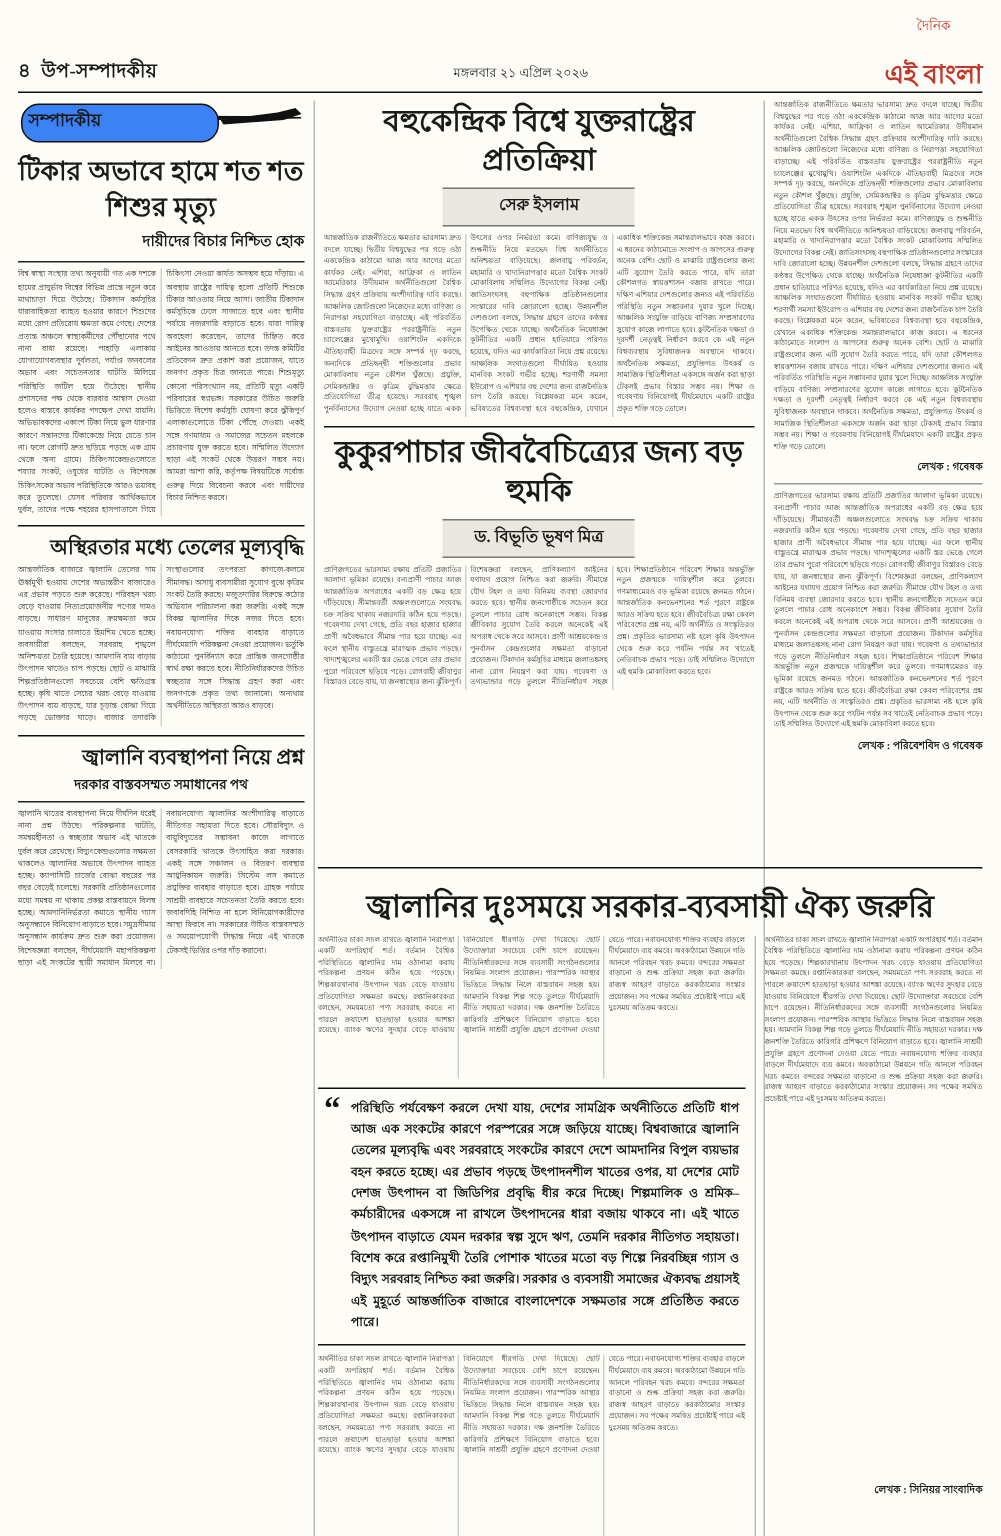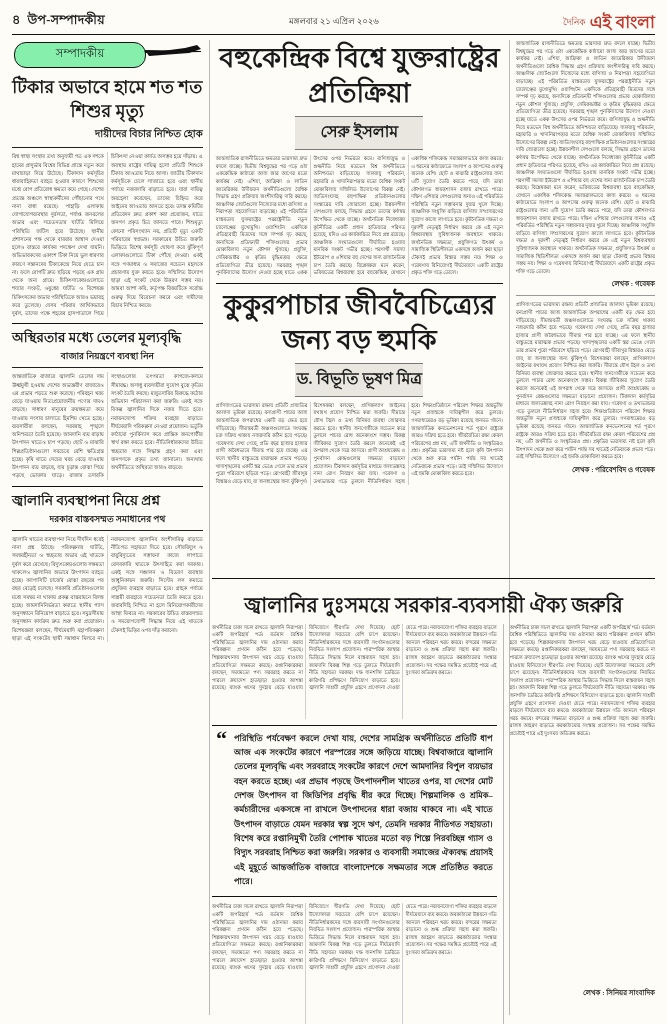--- a/index.html
+++ b/index.html
@@ -21,21 +21,21 @@
   .masthead{
     display:flex;align-items:flex-end;justify-content:space-between;
     border-bottom:1.5px solid #111;
     padding-bottom:3px;
     margin-bottom:5px;
   }
   .mast-left{display:flex;align-items:flex-end;gap:7px;}
   .pageno{font-size:13px;font-weight:bold;}
   .sectionname{font-size:12.5px;font-weight:bold;letter-spacing:.3px;}
   .mast-center{font-size:8.5px;color:#222;padding-bottom:2px;text-align:right;}
-  .mast-right{display:flex;align-items:center;gap:4px;}
+  .mast-right{display:flex;align-items:center;gap:16px;flex-direction:column;}
   .logo-ei{font-size:9px;color:#c0392b;}
   .logo-bangla{
     font-size:17px;font-weight:bold;color:#c0392b;
     font-family:"Liberation Serif",serif;
     line-height:1;
   }
   
   .grid{
     display:flex;
     gap:6px;
@@ -47,61 +47,61 @@
   .col-right{width:147px;}
 
   .vrule{border-left:.7px solid #b9b9b9;}
 
   
   .stamp{
     position:relative;
     border:1.2px solid #111;
     border-radius:12px;
     width:122px;
-    text-align:center;
-    font-size:11.5px;font-weight:normal;
+    text-align:left;
+    font-size:11.5px;font-weight:bold;
     padding:2px 4px 3px;
     margin:2px 0 6px 2px;
-    background:#86efac;
+    background:#3b82f6;
   }
   .stamp:after{
     content:"";
     position:absolute;right:-56px;top:7px;
     width:56px;height:3px;background:#111;
     clip-path:polygon(0 0,100% 35%,100% 65%,0 100%);
   }
   .pen{
     position:absolute;right:-58px;top:1px;width:58px;height:14px;
   }
 
   h1.edit-head{
     font-size:17.5px;line-height:1.35;font-weight:bold;text-align:center;
     margin:8px 0 3px;letter-spacing:.2px;
   }
   .edit-sub{
     font-size:10px;text-align:right;font-weight:bold;
     border-bottom:.7px solid #222;padding-bottom:4px;margin-bottom:4px;
   }
   h2.sec-head{
-    font-size:13.5px;font-weight:bold;text-align:left;line-height:1.35;
+    font-size:13.5px;font-weight:bold;text-align:right;line-height:1.35;
     margin:5px 0 2px;
   }
   .sec-sub{
     font-size:9px;text-align:center;font-weight:bold;
     border-bottom:.7px solid #222;padding-bottom:3px;margin-bottom:4px;
   }
 
   
   .mainhead{
-    font-size:27px;font-weight:bold;text-align:center;line-height:1.3;
+    font-size:20px;font-weight:bold;text-align:center;line-height:1.3;
     margin:1px 0 5px;
   }
   .mainhead.smaller{font-size:20.5px;margin-top:13px;}
   .byline{
-    text-align:center;font-size:16px;font-weight:bold;
+    text-align:center;font-size:11px;font-weight:bold;
     background:#e9e7df;
     border-top:1px solid #777;border-bottom:1px solid #777;
     padding:2px 0 3px;margin:0 auto 5px;width:128px;
   }
   .sig{text-align:right;font-size:7px;font-weight:bold;margin-top:3px;font-family:Liberation Serif, serif;}
 
   
   .bodytext{
     font-size:5.1px;
     line-height:1.62;
@@ -157,21 +157,20 @@
         </svg>
       </div>
 
       <h1 class="edit-head">টিকার অভাবে হামে শত শত শিশুর মৃত্যু</h1>
       <div class="edit-sub">দায়ীদের বিচার নিশ্চিত হোক</div>
       <div class="bodytext cols2">বিশ্ব স্বাস্থ্য সংস্থার তথ্য অনুযায়ী গত এক দশকে হামের প্রাদুর্ভাব বিশ্বের বিভিন্ন প্রান্তে নতুন করে মাথাচাড়া দিয়ে উঠেছে। টিকাদান কর্মসূচির ধারাবাহিকতা ব্যাহত হওয়ার কারণে শিশুদের মধ্যে রোগ প্রতিরোধ ক্ষমতা কমে গেছে। দেশের প্রত্যন্ত অঞ্চলে স্বাস্থ্যকর্মীদের পৌঁছানোর পথে নানা বাধা রয়েছে। পাহাড়ি এলাকায় যোগাযোগব্যবস্থার দুর্বলতা, পর্যাপ্ত জনবলের অভাব এবং সচেতনতার ঘাটতি মিলিয়ে পরিস্থিতি জটিল হয়ে উঠেছে। স্থানীয় প্রশাসনের পক্ষ থেকে বারবার আশ্বাস দেওয়া হলেও বাস্তবে কার্যকর পদক্ষেপ দেখা যায়নি। অভিভাবকদের একাংশ টিকা নিয়ে ভুল ধারণার কারণে সন্তানদের টিকাকেন্দ্রে নিয়ে যেতে চান না। ফলে রোগটি দ্রুত ছড়িয়ে পড়ছে এক গ্রাম থেকে অন্য গ্রামে। চিকিৎসাকেন্দ্রগুলোতে শয্যার সংকট, ওষুধের ঘাটতি ও বিশেষজ্ঞ চিকিৎসকের অভাব পরিস্থিতিকে আরও ভয়াবহ করে তুলেছে। যেসব পরিবার আর্থিকভাবে দুর্বল, তাদের পক্ষে শহরের হাসপাতালে গিয়ে চিকিৎসা নেওয়া কার্যত অসম্ভব হয়ে দাঁড়ায়। এ অবস্থায় রাষ্ট্রের দায়িত্ব হলো প্রতিটি শিশুকে টিকার আওতায় নিয়ে আসা। জাতীয় টিকাদান কর্মসূচিকে ঢেলে সাজাতে হবে এবং স্থানীয় পর্যায়ে নজরদারি বাড়াতে হবে। যারা দায়িত্ব অবহেলা করেছেন, তাদের চিহ্নিত করে আইনের আওতায় আনতে হবে। তদন্ত কমিটির প্রতিবেদন দ্রুত প্রকাশ করা প্রয়োজন, যাতে জনগণ প্রকৃত চিত্র জানতে পারে। শিশুমৃত্যু কোনো পরিসংখ্যান নয়, প্রতিটি মৃত্যু একটি পরিবারের স্বপ্নভঙ্গ। সরকারের উচিত জরুরি ভিত্তিতে বিশেষ কর্মসূচি ঘোষণা করে ঝুঁকিপূর্ণ এলাকাগুলোতে টিকা পৌঁছে দেওয়া। একই সঙ্গে গণমাধ্যম ও সমাজের সচেতন মহলকে প্রচারণায় যুক্ত করতে হবে। সম্মিলিত উদ্যোগ ছাড়া এই সংকট থেকে উত্তরণ সম্ভব নয়। আমরা আশা করি, কর্তৃপক্ষ বিষয়টিকে সর্বোচ্চ গুরুত্ব দিয়ে বিবেচনা করবে এবং দায়ীদের বিচার নিশ্চিত করবে।</div>
 
       <div class="hr-thick"></div>
 
       <h2 class="sec-head">অস্থিরতার মধ্যে তেলের মূল্যবৃদ্ধি</h2>
-      <div class="sec-sub">বাজার নিয়ন্ত্রণে ব্যবস্থা নিন</div>
       <div class="bodytext cols2">আন্তর্জাতিক বাজারে জ্বালানি তেলের দাম ঊর্ধ্বমুখী হওয়ায় দেশের অভ্যন্তরীণ বাজারেও এর প্রভাব পড়তে শুরু করেছে। পরিবহন খরচ বেড়ে যাওয়ায় নিত্যপ্রয়োজনীয় পণ্যের দামও বাড়ছে। সাধারণ মানুষের ক্রয়ক্ষমতা কমে যাওয়ায় সংসার চালাতে হিমশিম খেতে হচ্ছে। ব্যবসায়ীরা বলছেন, সরবরাহ শৃঙ্খলে অনিশ্চয়তা তৈরি হয়েছে। আমদানি ব্যয় বাড়ায় উৎপাদন খাতেও চাপ পড়ছে। ছোট ও মাঝারি শিল্পপ্রতিষ্ঠানগুলো সবচেয়ে বেশি ক্ষতিগ্রস্ত হচ্ছে। কৃষি খাতে সেচের খরচ বেড়ে যাওয়ায় উৎপাদন ব্যয় বাড়ছে, যার চূড়ান্ত বোঝা গিয়ে পড়ছে ভোক্তার ঘাড়ে। বাজার তদারকি সংস্থাগুলোর তৎপরতা কাগজে-কলমে সীমাবদ্ধ। অসাধু ব্যবসায়ীরা সুযোগ বুঝে কৃত্রিম সংকট তৈরি করছে। মজুতদারির বিরুদ্ধে কঠোর অভিযান পরিচালনা করা জরুরি। একই সঙ্গে বিকল্প জ্বালানির দিকে নজর দিতে হবে। নবায়নযোগ্য শক্তির ব্যবহার বাড়াতে দীর্ঘমেয়াদি পরিকল্পনা নেওয়া প্রয়োজন। ভর্তুকি কাঠামো পুনর্বিন্যাস করে প্রান্তিক জনগোষ্ঠীর স্বার্থ রক্ষা করতে হবে। নীতিনির্ধারকদের উচিত স্বচ্ছতার সঙ্গে সিদ্ধান্ত গ্রহণ করা এবং জনগণকে প্রকৃত তথ্য জানানো। অন্যথায় অর্থনীতিতে অস্থিরতা আরও বাড়বে।</div>
 
       <div class="hr-thick"></div>
 
       <h2 class="sec-head">জ্বালানি ব্যবস্থাপনা নিয়ে প্রশ্ন</h2>
       <div class="sec-sub">দরকার বাস্তবসম্মত সমাধানের পথ</div>
       <div class="bodytext cols2">জ্বালানি খাতের ব্যবস্থাপনা নিয়ে দীর্ঘদিন ধরেই নানা প্রশ্ন উঠছে। পরিকল্পনার ঘাটতি, সমন্বয়হীনতা ও স্বচ্ছতার অভাব এই খাতকে দুর্বল করে রেখেছে। বিদ্যুৎকেন্দ্রগুলোর সক্ষমতা থাকলেও জ্বালানির অভাবে উৎপাদন ব্যাহত হচ্ছে। ক্যাপাসিটি চার্জের বোঝা বছরের পর বছর বেড়েই চলেছে। সরকারি প্রতিষ্ঠানগুলোর মধ্যে সমন্বয় না থাকায় প্রকল্প বাস্তবায়নে বিলম্ব হচ্ছে। আমদানিনির্ভরতা কমাতে স্থানীয় গ্যাস অনুসন্ধানে বিনিয়োগ বাড়াতে হবে। সমুদ্রসীমায় অনুসন্ধান কার্যক্রম দ্রুত শুরু করা প্রয়োজন। বিশেষজ্ঞরা বলছেন, দীর্ঘমেয়াদি মহাপরিকল্পনা ছাড়া এই সংকটের স্থায়ী সমাধান মিলবে না। নবায়নযোগ্য জ্বালানির অংশীদারিত্ব বাড়াতে নীতিগত সহায়তা দিতে হবে। সৌরবিদ্যুৎ ও বায়ুবিদ্যুতের সম্ভাবনা কাজে লাগাতে বেসরকারি খাতকে উৎসাহিত করা দরকার। একই সঙ্গে সঞ্চালন ও বিতরণ ব্যবস্থার আধুনিকায়ন জরুরি। সিস্টেম লস কমাতে প্রযুক্তির ব্যবহার বাড়াতে হবে। গ্রাহক পর্যায়ে সাশ্রয়ী ব্যবহারে সচেতনতা তৈরি করতে হবে। জবাবদিহি নিশ্চিত না হলে বিনিয়োগকারীদের আস্থা ফিরবে না। সরকারের উচিত বাস্তবসম্মত ও সময়োপযোগী সিদ্ধান্ত নিয়ে এই খাতকে টেকসই ভিত্তির ওপর দাঁড় করানো।</div>
     </div>
 
     <div class="col col-mid vrule" style="padding-left:6px;">

